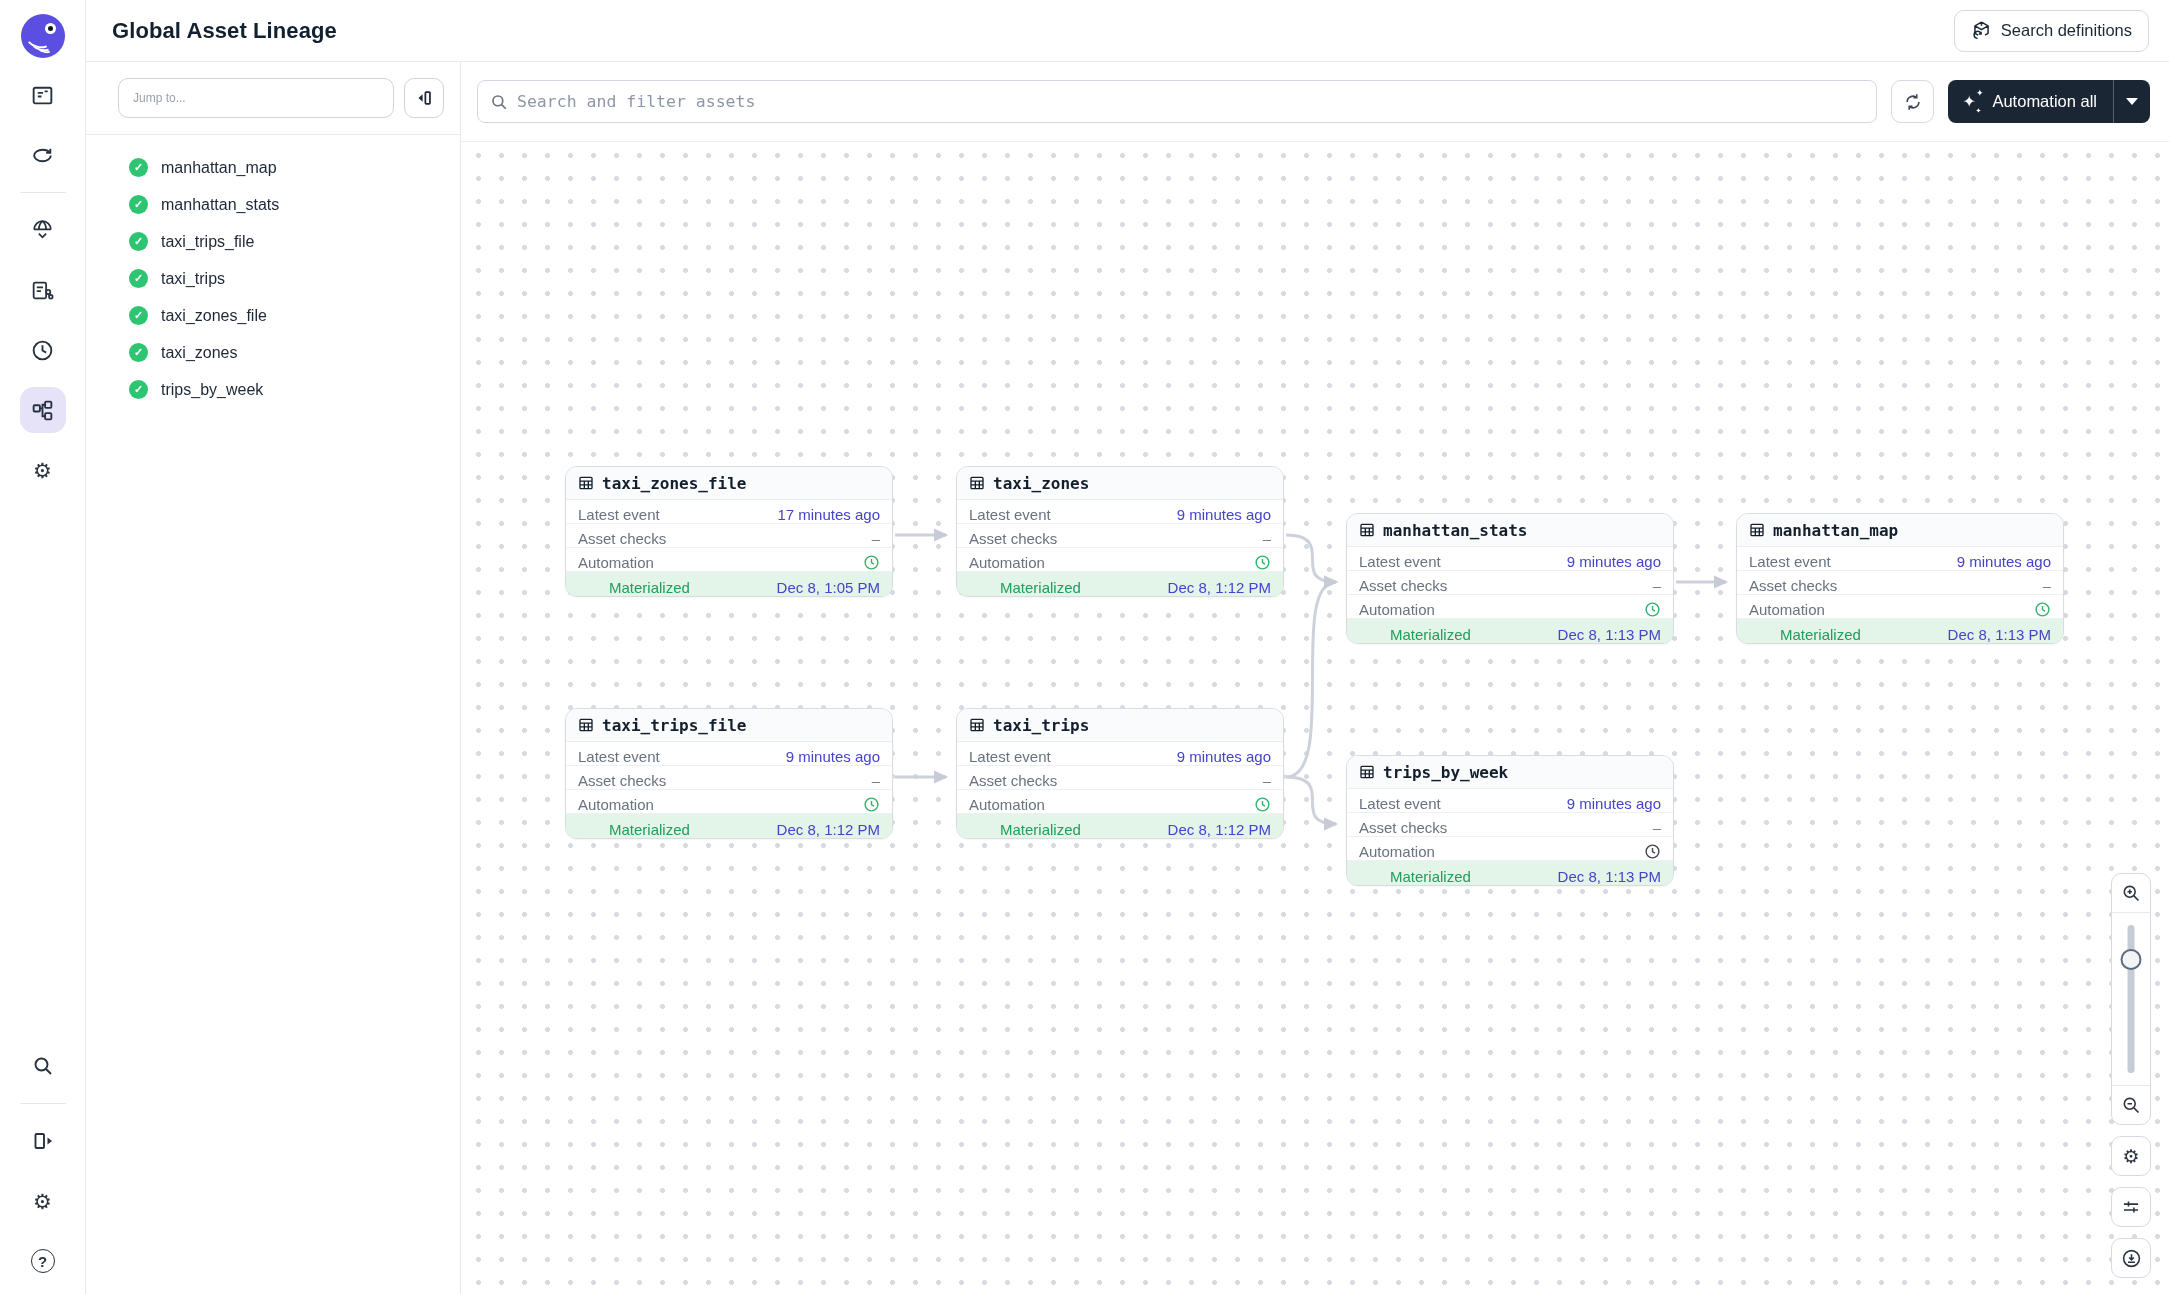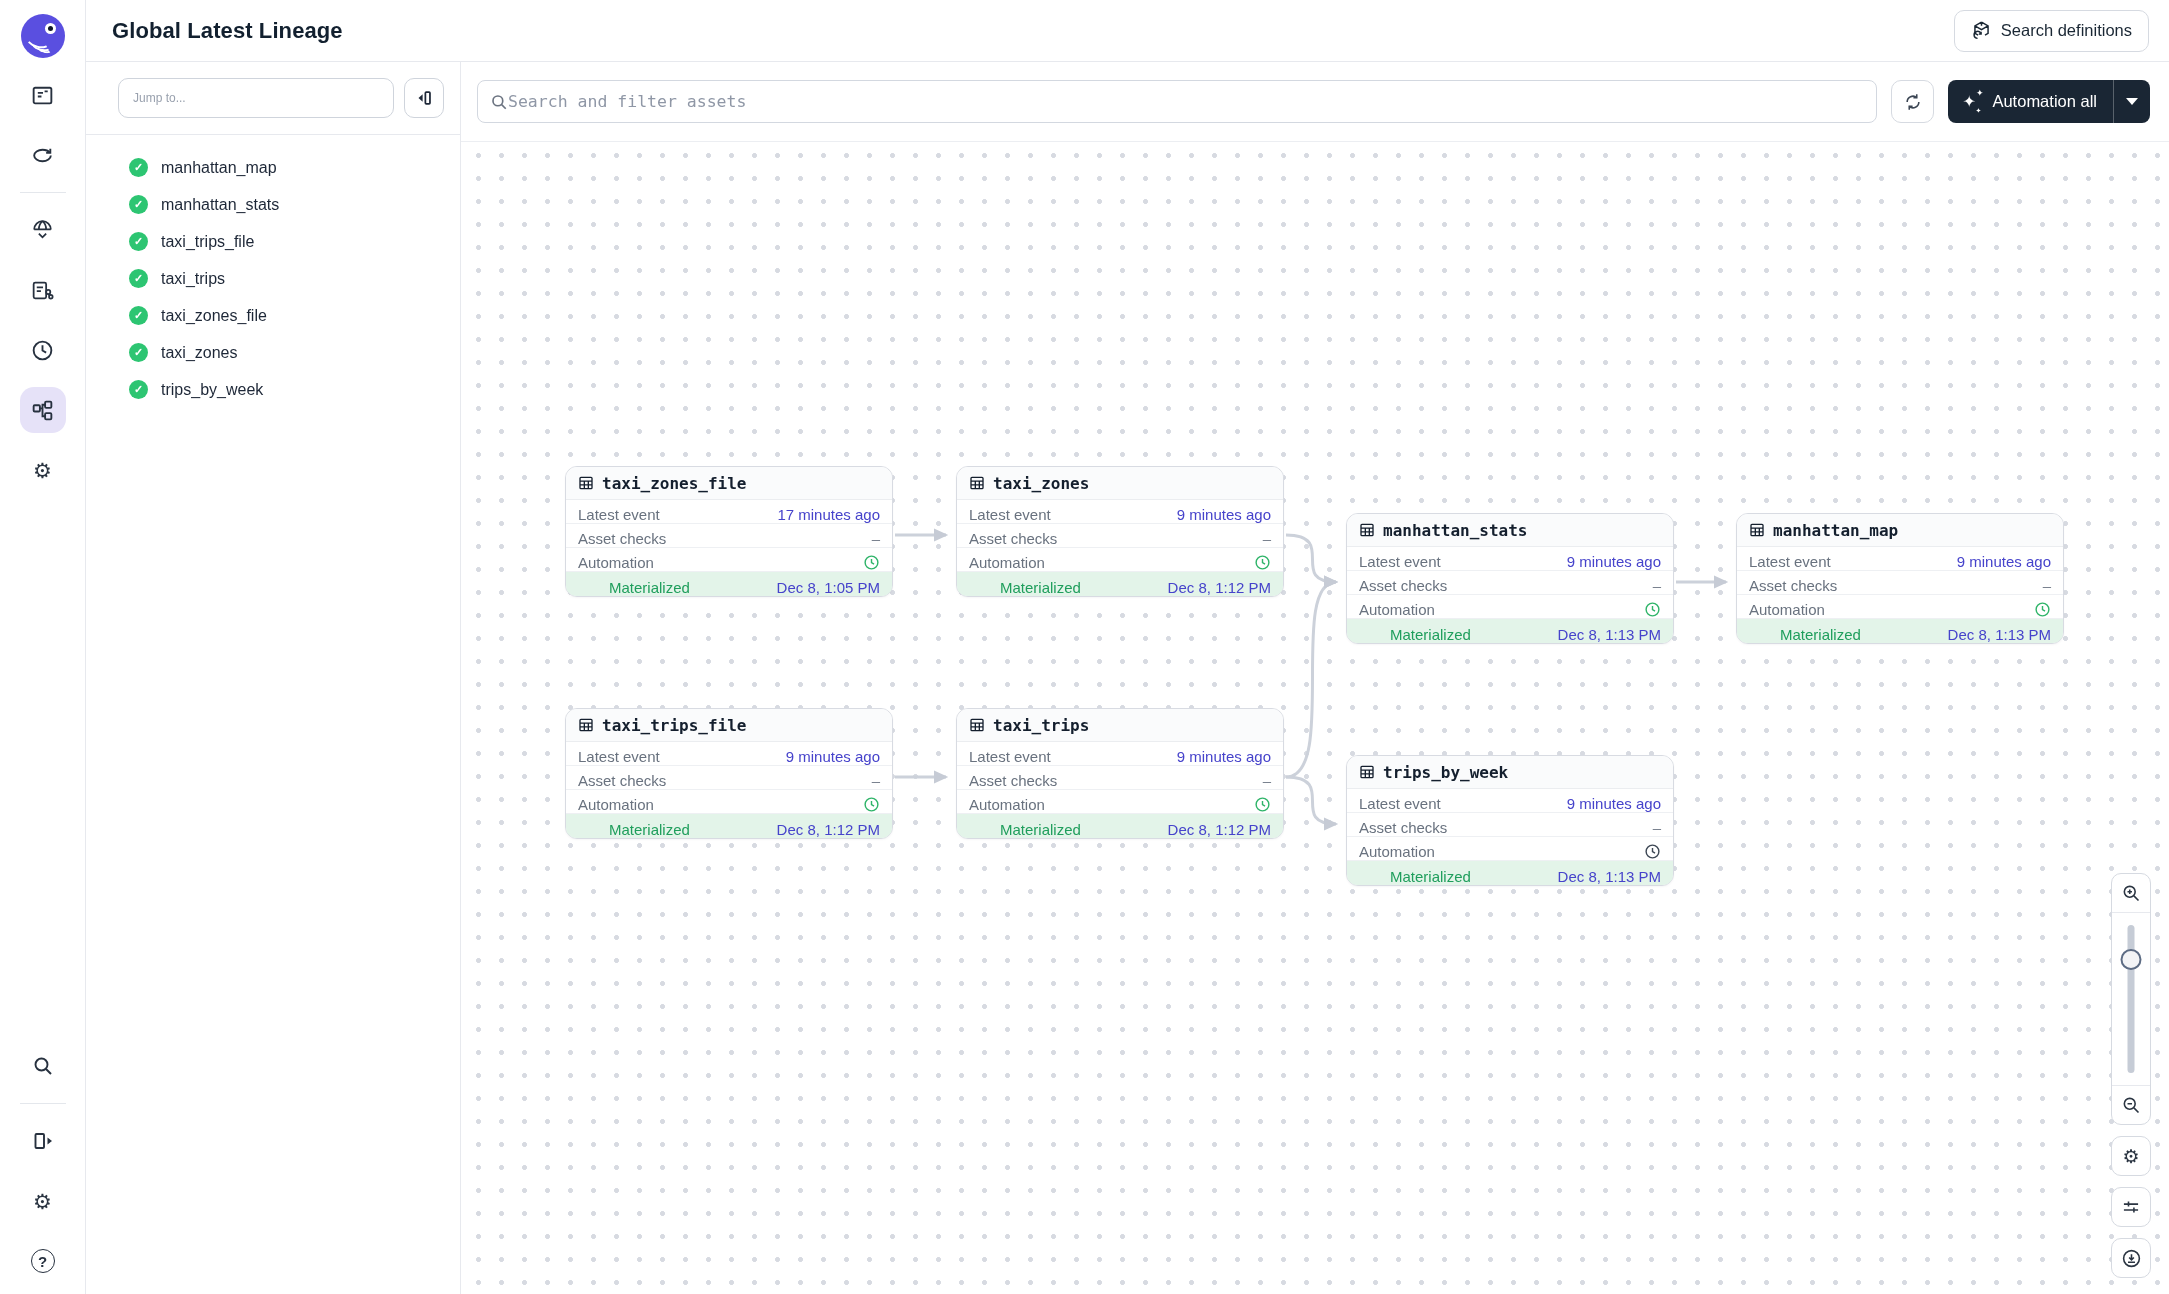--- a/index.html
+++ b/index.html
@@ -50,21 +50,21 @@
   .asset-item { display:flex; align-items:center; gap:13px; padding:9px 12px 9px 43px; font-size:16px;
     color:#1d2737; cursor:pointer; }
   .check-dot { width:19px; height:19px; border-radius:50%; background:#2dc572; color:#fff; font-size:11px;
     font-weight:bold; display:flex; align-items:center; justify-content:center; flex:0 0 19px; }
 
   
   .graph-pane { flex:1; display:flex; flex-direction:column; min-width:0; background:#fff; }
   .toolbar { height:80px; flex:0 0 80px; display:flex; align-items:center; gap:14px; padding:0 19px 0 16px;
     background:#fff; border-bottom:1px solid #eceef2; }
   .search-box { flex:1; height:43px; border:1px solid #d3d8e0; border-radius:8px; display:flex;
-    align-items:center; padding:0 12px; color:#6b7380; }
+    align-items:center; padding:0 12px; gap:9px; color:#6b7380; }
   .search-box input { border:none; outline:none; flex:1; font-size:16.5px;
     font-family:"DejaVu Sans Mono", monospace; color:#1a2433; }
   .search-box input::placeholder { color:#8f97a6; }
   .refresh-btn { width:43px; height:43px; flex:0 0 43px; border:1px solid #d6dae1; border-radius:10px;
     background:#fff; display:flex; align-items:center; justify-content:center; cursor:pointer; color:#3c4654; }
   .materialize-btn { height:43px; display:flex; align-items:stretch; background:#1a2634; border-radius:8px;
     color:#fff; cursor:pointer; overflow:hidden; }
   .materialize-main { display:flex; align-items:center; gap:10px; padding:0 16px 0 14px; font-size:16.5px; }
   .spark { position:relative; width:20px; height:20px; }
   .spark .s1 { position:absolute; left:0; top:2px; font-size:16px; line-height:16px; }
@@ -194,21 +194,21 @@
         <span class="gear-glyph">⚙</span>
       </div>
       <div class="rail-btn">
         <span class="help-glyph">?</span>
       </div>
     </div>
   </nav>
 
   <div class="main">
     <header class="topbar">
-      <span class="page-title">Global Latest Lineage</span>
+      <span class="page-title">Global Asset Lineage</span>
       <button class="reload-btn">
         <svg width="21" height="21" viewBox="0 0 24 24" fill="none" stroke="currentColor" stroke-width="1.7">
             <path d="M12 2.5l7.5 4.3v8.4l-3.5 2M12 2.5L4.5 6.8v8.4l3.7 2.1M12 2.5v4M19.5 6.8L12 11 4.5 6.8"></path>
             <path d="M7.5 21a4 4 0 1 1 3.8-5.3"></path>
             <path d="M11.5 13.5v2.6H9"></path>
           </svg>
         <span>Search definitions</span>
       </button>
     </header>
 

